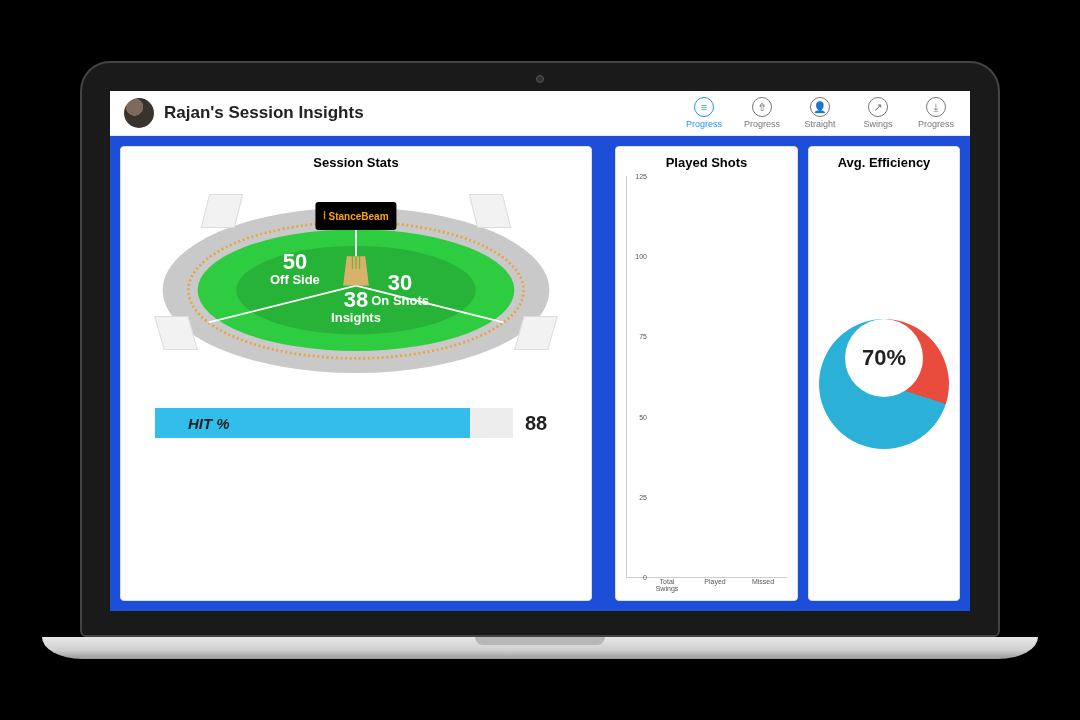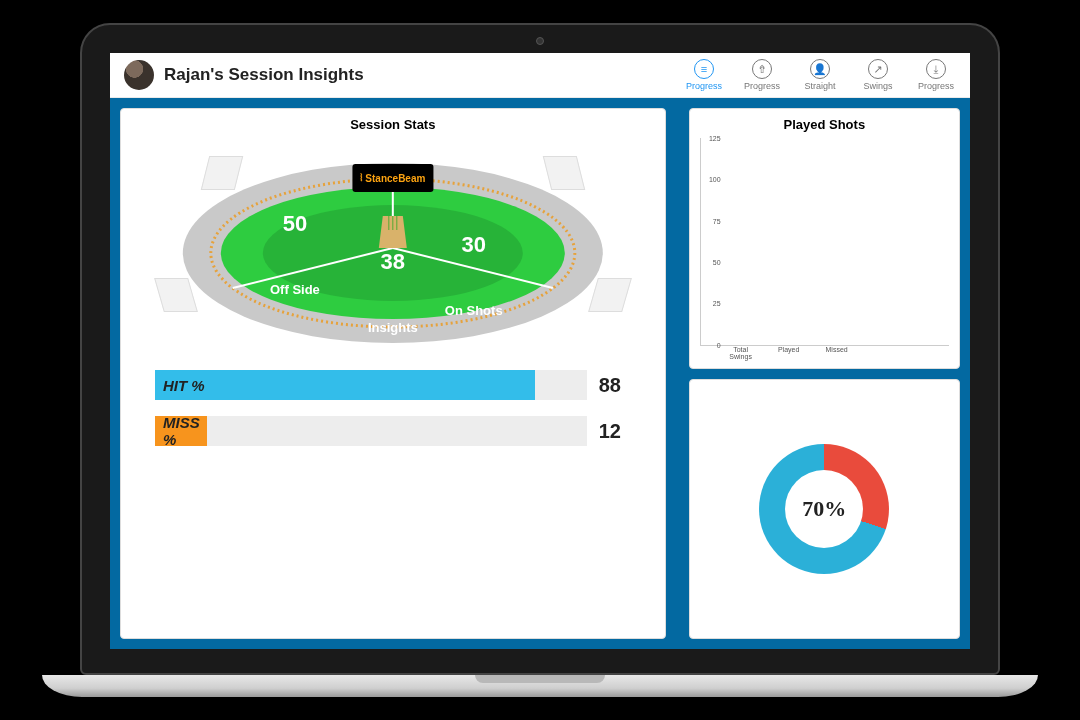--- a/index.html
+++ b/index.html
@@ -26,23 +26,23 @@
 .camera {
   position: absolute;
   top: 12px; left: 50%;
   transform: translateX(-50%);
   width: 8px; height: 8px;
   background: #333;
   border-radius: 50%;
   border: 1px solid #555;
 }
 .screen {
-  background: #0369a1;
+  background: #1d4ed8;
   width: 100%;
-  height: 596px;
+  height: 520px;
   display: flex;
   flex-direction: column;
 }
 .base {
   height: 22px;
   background: linear-gradient(#e8e8e8, #cfcfcf 60%, #9a9a9a);
   border-radius: 0 0 40px 40px / 0 0 22px 22px;
   margin: 0 -38px;
   position: relative;
 }
@@ -90,21 +90,21 @@
   flex: 1; display: flex; gap: 23px; padding: 10px;
 }
 .main-panel {
   flex: 1.9;
   background: #fff;
   border-radius: 4px;
   border: 1px solid #ddd;
   padding: 8px 14px 14px;
   display: flex; flex-direction: column;
 }
-.side { flex: 1; display: flex; flex-direction: column; gap: 10px; }
+.side { flex: 1; display: flex; flex-direction: row; gap: 10px; }
 .panel {
   background: #fff; border-radius: 4px; border: 1px solid #ddd;
   padding: 8px 10px; flex: 1; display: flex; flex-direction: column;
 }
 .panel-title { font-size: 13px; font-weight: 700; text-align: center; margin-bottom: 6px; }
 
 
 .field-wrap { position: relative; height: 210px; }
 .field {
   width: 100%; height: 100%;
@@ -117,53 +117,53 @@
 .floodlight {
   position: absolute; width: 34px; height: 34px; background: #f2f2f2;
   border: 1px solid #ddd;
 }
 .fl1 { top: 18px; left: 70px; transform: skewX(-14deg); }
 .fl2 { top: 18px; right: 70px; transform: skewX(14deg); }
 .fl3 { bottom: 36px; left: 24px; transform: skewX(16deg); }
 .fl4 { bottom: 36px; right: 24px; transform: skewX(-16deg); }
 .zone-text { position: absolute; color: #fff; font-weight: 700; text-align: center; line-height: 1; }
 .zone-val { font-size: 22px; }
-.zone-lbl { font-size: 13px; margin-top: 48px; }
+.zone-lbl { font-size: 13px; }
 .off { top: 75px; left: 135px; }
 .on  { top: 96px; right: 148px; }
 .st  { top: 113px; left: 50%; transform: translateX(-50%); }
 
 
 .stat-bars { margin-top: 22px; padding: 0 20px; }
 .stat-row { display: flex; align-items: center; gap: 12px; margin-bottom: 16px; }
 .bar-track {
   flex: 1; height: 30px; background: #ededed; position: relative;
 }
-.bar-fill { height: 100%; display: flex; align-items: center; }
+.bar-fill { height: 100%; display: flex; align-items: center; padding-left: 25px; }
 .bar-label { font-size: 15px; font-weight: 800; font-style: italic; color: #222; padding-left: 8px; }
 .bar-val { font-size: 20px; font-weight: 800; color: #222; min-width: 32px; }
 
 
 .shots-chart {
   flex: 1; position: relative; display: flex; align-items: flex-end;
   gap: 14px; padding: 6px 6px 0 24px; height: 140px;
   border-left: 1px solid #ccc; border-bottom: 1px solid #ccc;
   font-size: 7px; color: #555;
 }
 .ytick { position: absolute; left: -2px; width: 22px; text-align: right; transform: translateY(50%); font-size: 7px; }
 .sbar { width: 34px; display: flex; flex-direction: column; align-items: center; }
 .sbar-fill { width: 100%; }
 .shots-labels { display: flex; gap: 14px; padding-left: 24px; }
 .shots-labels div { width: 34px; font-size: 7px; text-align: center; color: #555; }
 
 
 .donut-wrap { flex: 1; display: flex; align-items: center; justify-content: center; }
 .donut { width: 130px; height: 130px; border-radius: 50%;
   background: conic-gradient(#e94b3c 0 108deg, #2bb0d8 108deg 360deg);
-  display: flex; align-items: center; justify-content: center; font-family: Liberation Serif, serif;
+  display: flex; align-items: flex-start; justify-content: center;
 }
 .donut-hole { width: 78px; height: 78px; background: #fff; border-radius: 50%;
   display: flex; align-items: center; justify-content: center;
   font-size: 22px; font-weight: 600; color: #222;
 }
 </style>
 </head>
 <body>
 
 <div class="laptop">
@@ -243,28 +243,20 @@
 
           <div class="stat-bars">
             <div class="stat-row">
               <div class="bar-track">
                 <div class="bar-fill" id="hit-fill" style="width: 88%; background: rgb(51, 189, 234);">
                   <span class="bar-label">HIT %</span>
                 </div>
               </div>
               <div class="bar-val">88</div>
             </div>
-            <div class="stat-row">
-              <div class="bar-track">
-                <div class="bar-fill" id="miss-fill" style="width: 12%; background: rgb(247, 148, 29);">
-                  <span class="bar-label">MISS %</span>
-                </div>
-              </div>
-              <div class="bar-val">12</div>
-            </div>
           </div>
         </div>
 
         <div class="side">
           <div class="panel">
             <div class="panel-title">Played Shots</div>
             <div class="shots-chart" id="shots-chart">
                 <span class="ytick" style="bottom: 0%;">0</span>
                 <span class="ytick" style="bottom: 20%;">25</span>
                 <span class="ytick" style="bottom: 40%;">50</span>
@@ -281,20 +273,21 @@
                   <div class="sbar-fill" style="height: 24%; background: rgb(247, 148, 29);"></div>
                 </div>
               </div>
             <div class="shots-labels" id="shots-labels">
                 <div>Total Swings</div>
                 <div>Played</div>
                 <div>Missed</div>
               </div>
           </div>
           <div class="panel">
+            <div class="panel-title">Avg. Efficiency</div>
             <div class="donut-wrap">
               <div class="donut">
                 <div class="donut-hole">70%</div>
               </div>
             </div>
           </div>
         </div>
 
       </div>
     </div>

